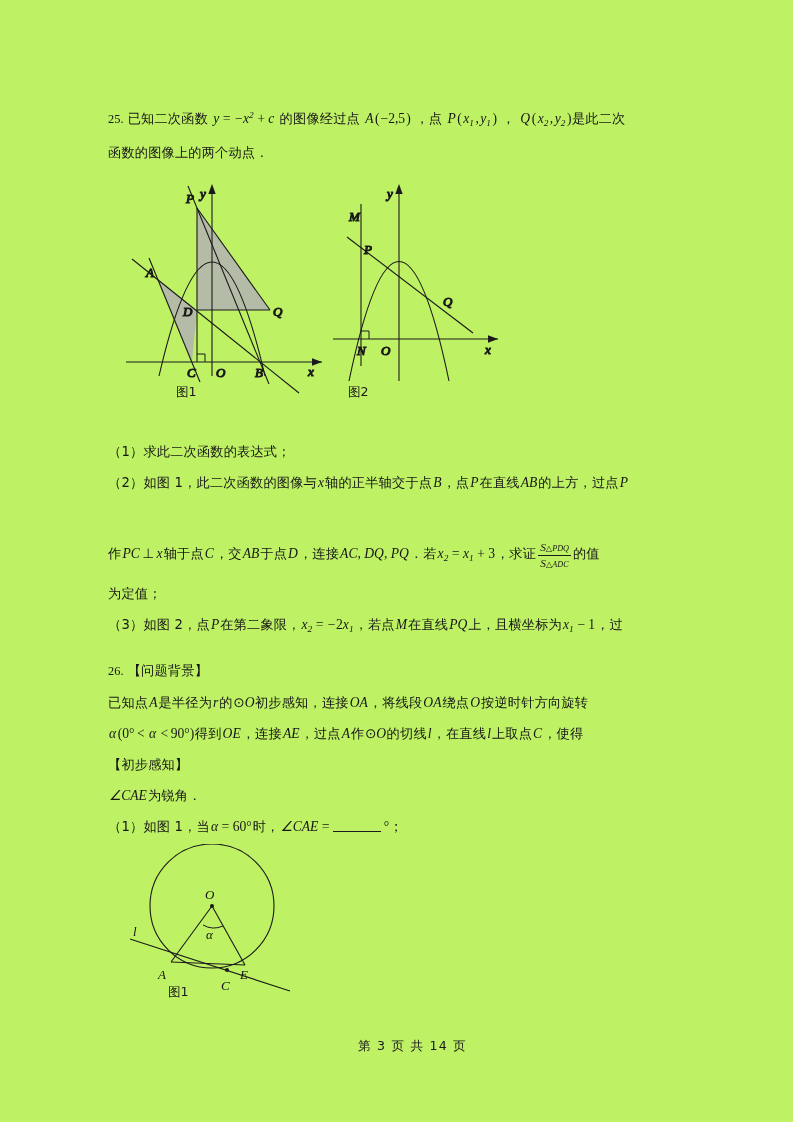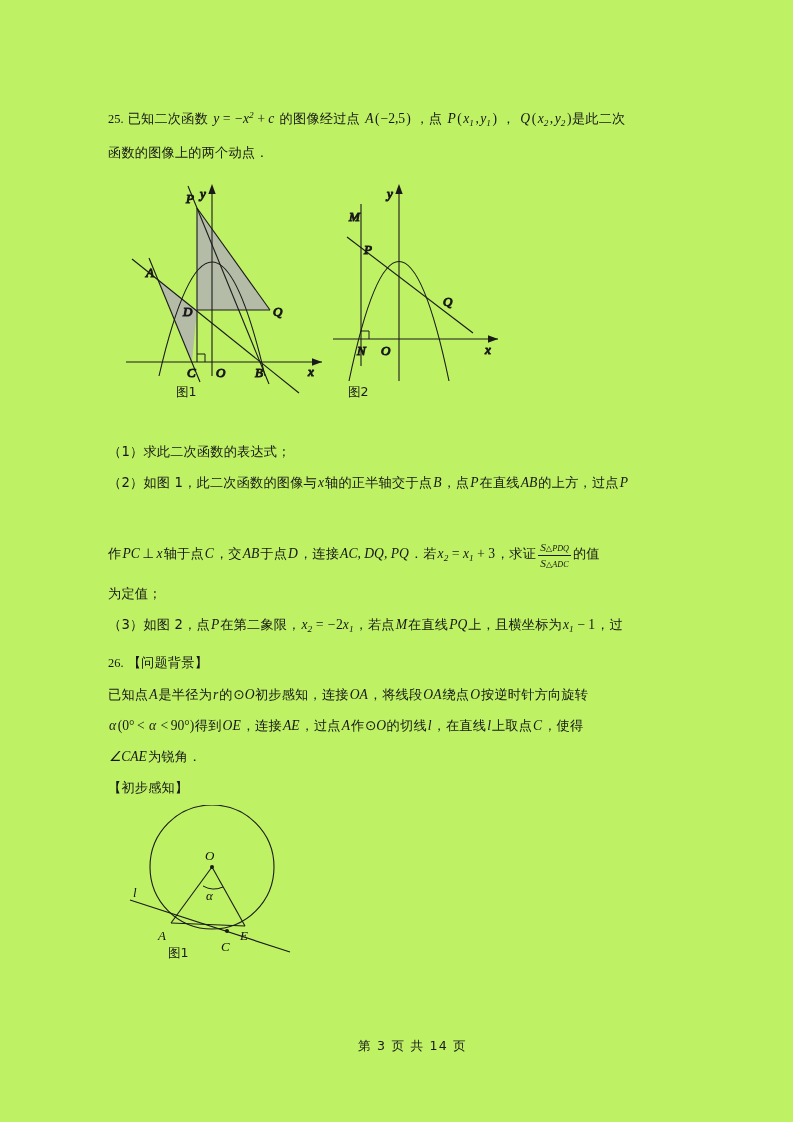--- a/index.html
+++ b/index.html
@@ -239,41 +239,44 @@
 
     <div class="line">
       <span class="cn">为定值；</span>
     </div>
 
     <div class="line">
       <span class="cn">（3）</span><span class="cn">如图 2，点</span><span class="mi">P</span><span class="cn">在第二象限，</span><span class="mi">x<sub>2</sub> = −<span class="sublit">2</span>x<sub>1</sub></span><span class="cn">，若点</span><span class="mi">M</span><span class="cn">在直线</span><span class="mi">PQ</span><span class="cn">上，且横坐标为</span><span class="mi">x<sub>1</sub> − <span class="sublit">1</span></span><span class="cn">，过</span>
     </div>
 
 
-    <div class="line" style="margin-top:2px;">
+    <div class="line" style="margin-top:10px;">
       <span class="qnum">26.</span>
       <span class="cn">【问题背景】</span>
     </div>
 
     <div class="line">
       <span class="cn">已知点</span><span class="mi">A</span><span class="cn">是半径为</span><span class="mi">r</span><span class="cn">的</span><span class="mn">⊙<i>O</i></span><span class="cn">初步感知，连接</span><span class="mi">OA</span><span class="cn">，将线段</span><span class="mi">OA</span><span class="cn">绕点</span><span class="mi">O</span><span class="cn">按逆时针方向旋转</span>
     </div>
 
     <div class="line">
       <span class="mi">α</span><span class="mn">(0° &lt; </span><span class="mi">α</span><span class="mn"> &lt; 90°)</span><span class="cn">得到</span><span class="mi">OE</span><span class="cn">，连接</span><span class="mi">AE</span><span class="cn">，过点</span><span class="mi">A</span><span class="cn">作</span><span class="mn">⊙<i>O</i></span><span class="cn">的切线</span><span class="mi">l</span><span class="cn">，在直线</span><span class="mi">l</span><span class="cn">上取点</span><span class="mi">C</span><span class="cn">，使得</span>
     </div>
 
     <div class="line">
+      <span class="cn">【初步感知】</span>
+    </div>
+
+    <div class="line">
       <span class="mi">∠<i>CAE</i></span><span class="cn">为锐角．</span>
     </div>
 
     <div class="line">
-      <span class="cn">【初步感知】</span>
-    </div>
-
+      <span class="cn">（1）</span><span class="cn">如图 1，当</span><span class="mi">α = <span class="sublit">60°</span></span><span class="cn">时，</span><span class="mi">∠<i>CAE</i> =</span><span class="blank"></span><span class="mn">°；</span>
+    </div>
 
     <div class="circle-fig">
       <svg width="300" height="175" viewBox="0 0 300 175">
         <g stroke="#1a1a1a" fill="none" stroke-width="1.1">
 
           <circle cx="104" cy="62" r="62"></circle>
 
           <line x1="22" y1="95" x2="182" y2="147"></line>
 
           <line x1="104" y1="62" x2="63" y2="118"></line>

